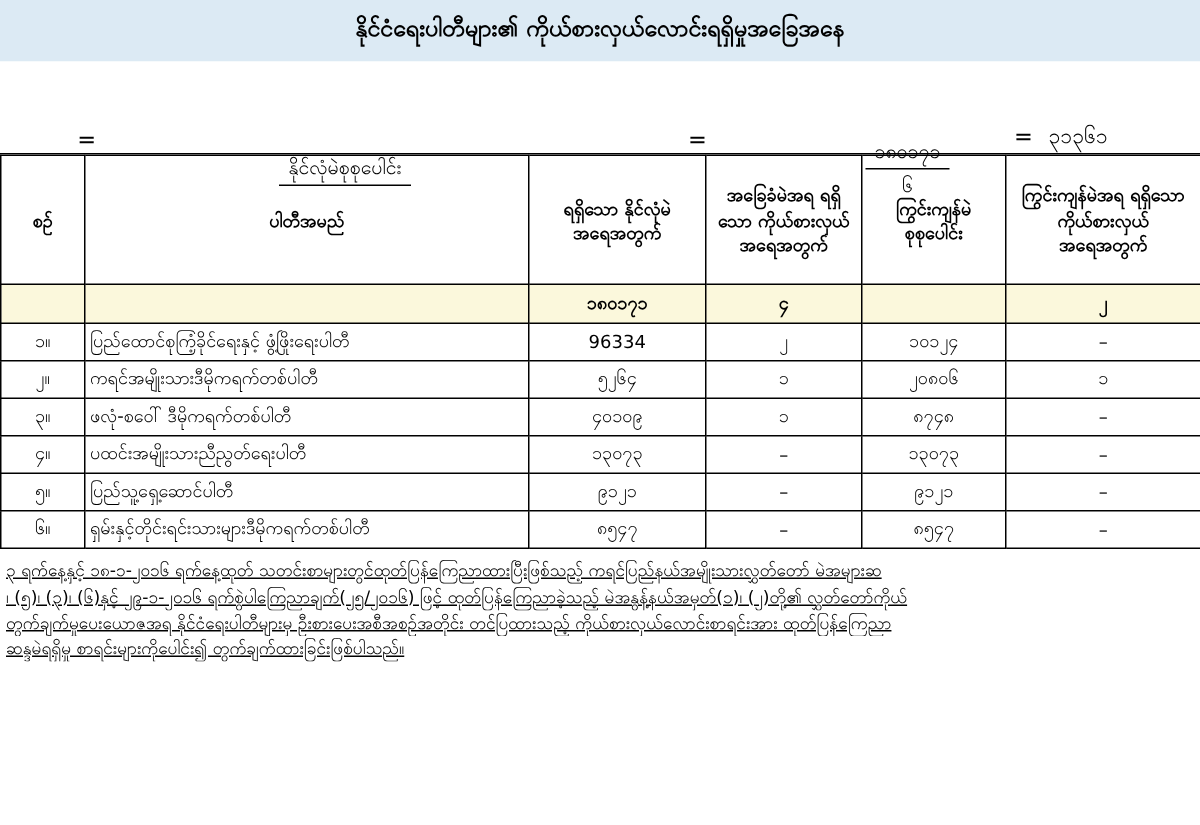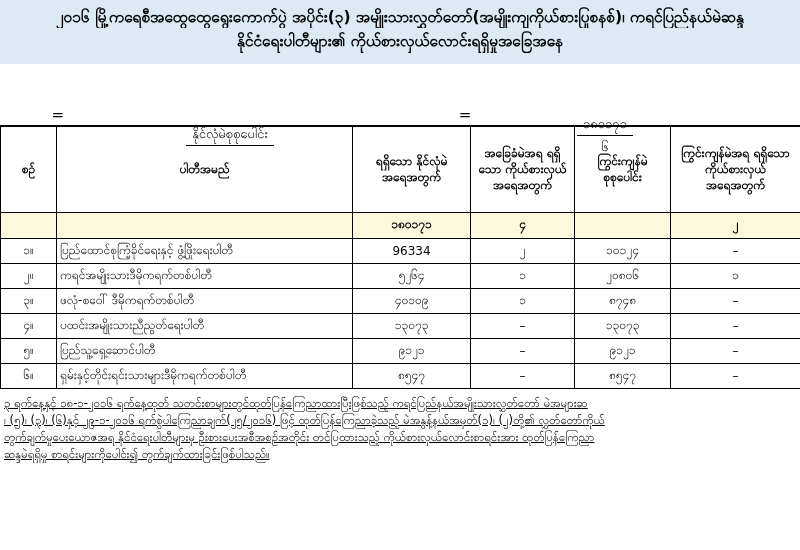--- a/index.html
+++ b/index.html
@@ -132,21 +132,20 @@
     text-decoration: underline;
   }
   .notes div { white-space: nowrap; overflow: hidden; }
 </style>
 </head>
 <body>
 
 <div id="page">
 
   <div class="banner">
-    <div class="line1">၂၀၁၆ မြို့ကရေစီအထွေထွေရွေးကောက်ပွဲ အပိုင်း(၃) အမျိုးသားလွှတ်တော်(အမျိုးကျကိုယ်စားပြုစနစ်)၊ ကရင်ပြည်နယ်မဲဆန္ဒ</div>
     <div class="line2">နိုင်ငံရေးပါတီများ၏ ကိုယ်စားလှယ်လောင်းရရှိမှုအခြေအနေ</div>
   </div>
 
   <div class="formula-strip">
     <div class="formula-row">
       <div class="f-cell-1">
         <span class="eqsign">=</span>
       </div>
       <div class="f-cell-2">
         <span class="frac">
@@ -154,20 +153,24 @@
         </span>
       </div>
       <div class="f-cell-3">
         <span class="eqsign">=</span>
       </div>
       <div class="f-cell-4">
         <span class="frac">
           <span class="num">၁၈၀၁၇၁</span>
           <span class="den">၆</span>
         </span>
+      </div>
+      <div class="f-cell-5">
+        <span class="eqsign">=</span>
+        <span>၃၁၃၆၁</span>
       </div>
     </div>
   </div>
 
   <table class="main">
     <colgroup>
       <col class="col-no">
         <col class="col-party">
         <col class="col-tot">
       <col class="col-base">

